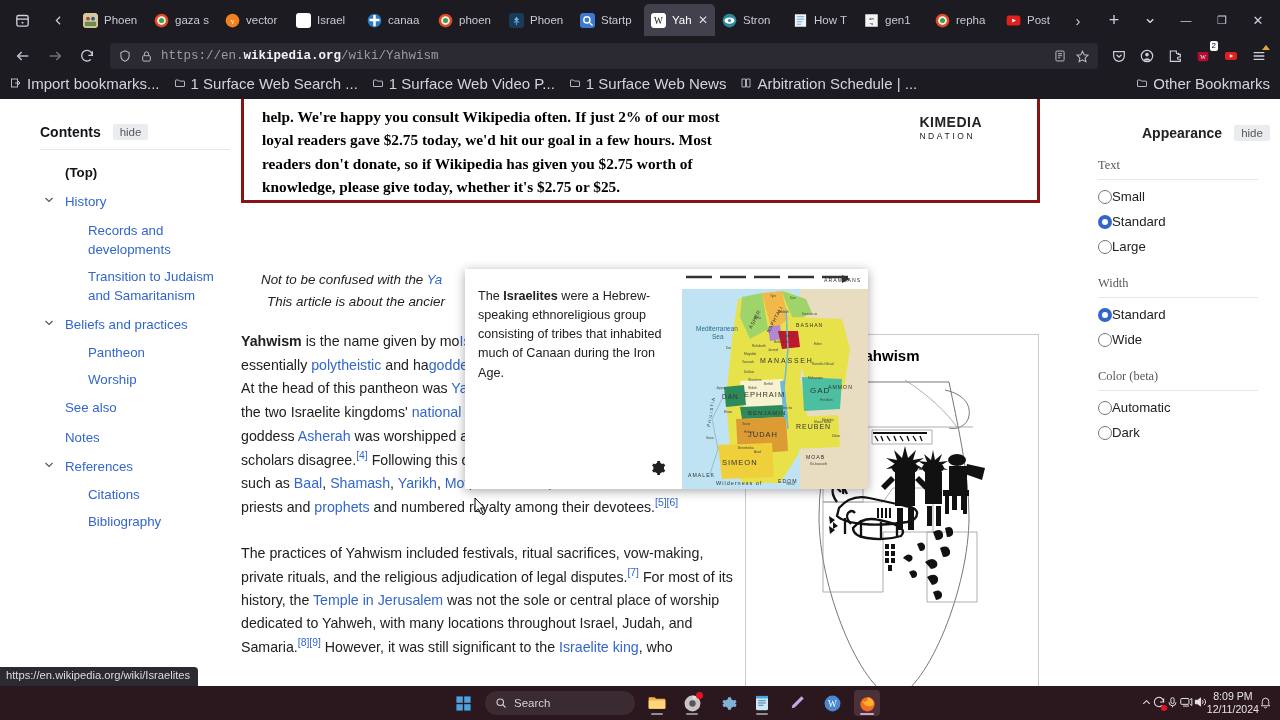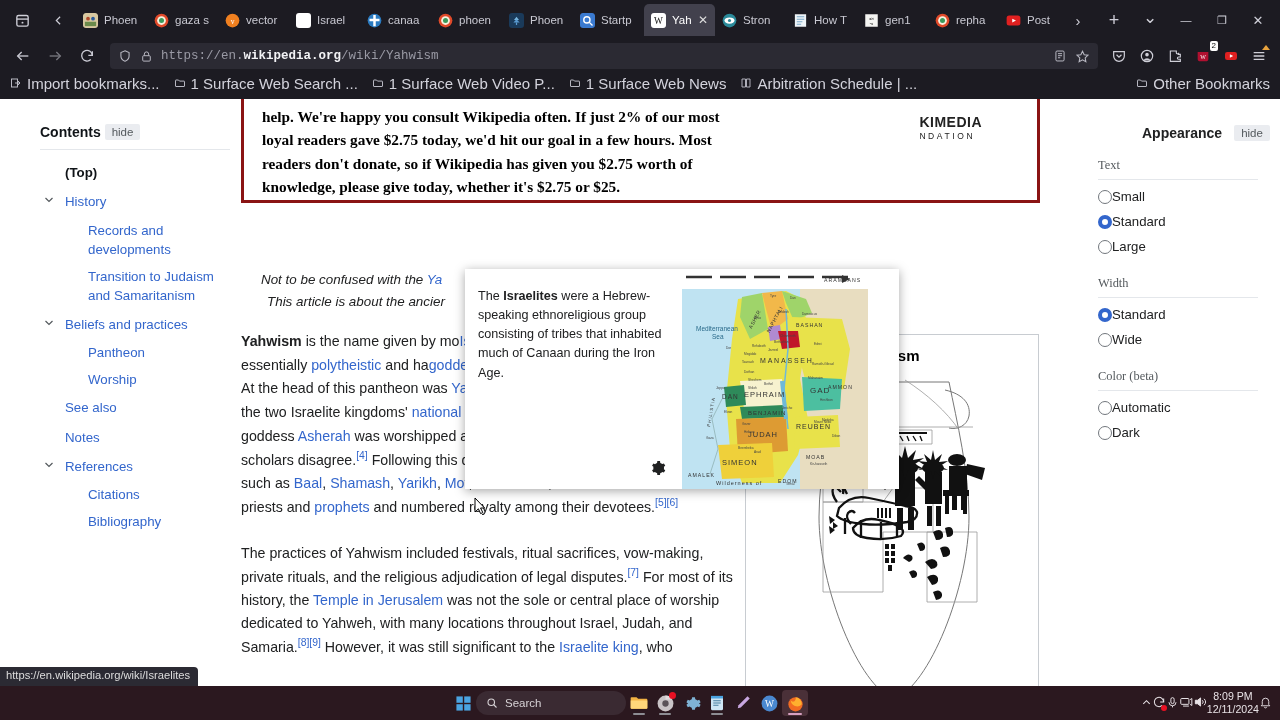--- a/index.html
+++ b/index.html
@@ -42,21 +42,21 @@
 
   .bookmarkbar { height:22px; display:flex; padding:0 10px; gap:14px; font-size:15px; color:#d3d3dc; }
   .bm { display:flex; align-items:center; gap:5px; white-space:nowrap; }
   .bm .bmico { color:#c0c0ca; display:flex; }
 
   
   #page { position:absolute; left:0; top:99px; width:1280px; height:587px; background:#fff; overflow:hidden; }
 
   
   .toc { position:absolute; left:40px; top:25px; width:190px; font-size:13.3px; }
-  .toc-head { display:flex; align-items:center; gap:4px; }
+  .toc-head { display:flex; align-items:center; gap:12px; }
   .toc-title { font-weight:700; font-size:14px; color:#101418; }
   .hide-btn { background:#eaecf0; color:#54595d; font-size:11.5px; padding:2px 7px; border-radius:2px; }
   .toc-rule { border-top:1px solid #e4e7eb; margin:9px 0 8px 0; }
   .toc-list { list-style:none; }
   .toc-list li { position:relative; line-height:1.45; }
   .toc-l1 { padding:5px 0 5px 25px; color:#3366cc; }
   .toc-l1.top { color:#101418; font-weight:700; }
   .toc-l2 { padding:4px 0 4px 48px; color:#3366cc; }
   .chev { position:absolute; left:3px; top:7px; width:12px; height:12px; color:#54595d; }
 
@@ -98,42 +98,42 @@
   .ap-title { font-weight:700; font-size:14px;margin-left:44px; }
   .ap-group { margin-top:17px; }
   .ap-gl { font-size:12.4px; color:#54595d;font-family:Liberation Serif, serif; }
   .ap-rule { border-top:1px solid #e4e7eb; margin:6px 0 4px; }
   .ap-opt { display:flex; align-items:flex-end; padding:5px 0; }
   .radio { width:14px; height:14px; border-radius:50%; border:1px solid #72777d; background:#fff; flex:0 0 auto; }
   .radio.on { border:4px solid #3366cc; background:#fff; }
 
   
   .popup {
-    position:absolute; left:465px; top:170px; width:434px; height:220px;
+    position:absolute; left:465px; top:170px; width:403px; height:220px;
     background:#fff; box-shadow:0 2px 10px rgba(0,0,0,.35);
     overflow:hidden;
   }
   .popup-text { position:absolute; left:13px; top:18px; width:185px; font-size:12.6px; line-height:1.52; color:#202122; }
   .popup-text b { font-weight:700; }
   .popup-gear { position:absolute; left:645px; top:355px; width:16px; height:16px; color:#202122; }
   .popup-map { position:absolute; left:217px; top:0px; width:186px; height:220px; }
 
   
   .statusurl {
     position:absolute; left:0; bottom:0; height:19px; background:#2b2a33;
     color:#ddd; font-size:11.2px; padding:2px 8px 0 6px; border-radius:0 4px 0 0;
     white-space:nowrap;
   }
 
   
   .cursor { position:absolute; left:474px; top:398px; width:12px; height:18px; }
 
   
   #taskbar { position:absolute; left:0; top:686px; width:1280px; height:34px; background:#2b181f; display:flex; align-items:center; }
-  .tb-center { position:absolute; left:450px; display:flex; align-items:center; }
+  .tb-center { position:absolute; left:450px; display:flex; align-items:center; gap:9px; }
   .tb-ico { width:26px; height:26px; display:flex; align-items:center; justify-content:center; position:relative; }
   .tb-search { width:150px; height:24px; border-radius:12px; background:#3a2a32; display:flex; align-items:center; gap:7px; padding:0 10px; color:#d7d2d5; font-size:11.5px; }
   .tb-right { position:absolute; right:8px; display:flex; align-items:center; color:#e8e2e6; font-size:11px; }
   .clock { text-align:center; line-height:1.25; font-size:10.6px; }
   .dot-red { position:absolute; width:7px; height:7px; border-radius:50%; background:#e81123; right:2px; top:2px; }
   .openbar { position:absolute; bottom:1px; left:50%; transform:translateX(-50%); width:12px; height:2.5px; border-radius:2px; background:#8d8d93; }
   .openbar.active { background:#d7a0c0; width:14px; }
 </style>
 </head>
 <body>

